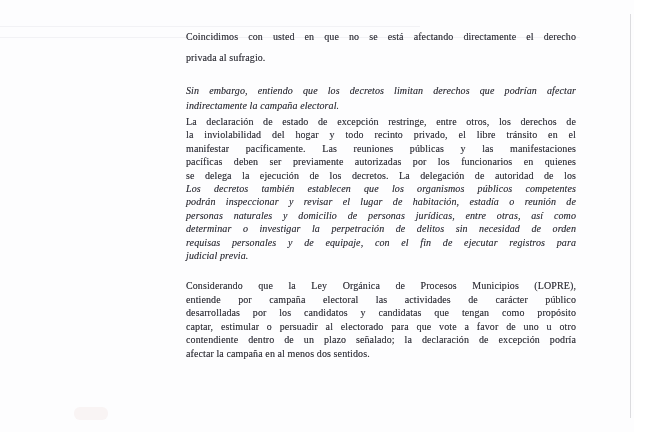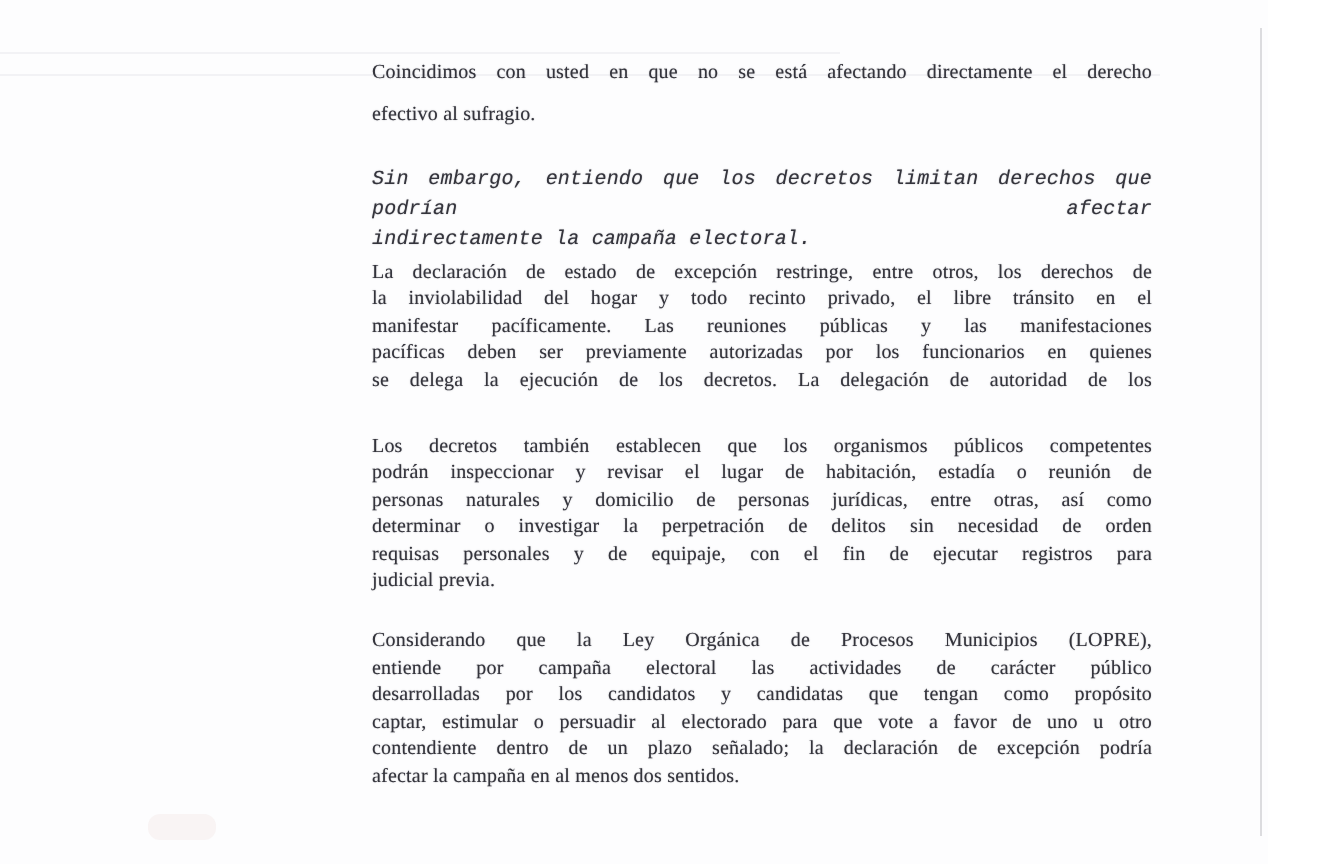--- a/index.html
+++ b/index.html
@@ -52,37 +52,37 @@
     text-shadow: 0 0 0.6px rgba(52, 52, 62, 0.55);
   }
   .para { margin: 0; }
   .para .line { min-height: 1em; }
   .para .line.full {
     text-align: justify;
     text-align-last: justify;
     -moz-text-align-last: justify;
   }
   .para.p1 { margin-top: 27px; line-height: 20.5px; }
-  .para.p2 { margin-top: 15px; line-height: 15px; font-style: italic; font-family: Liberation Mono, monospace; }
+  .para.p2 { margin-top: 15px; line-height: 15px; font-style: italic; }
   .para.p3 { margin-top: 2px; line-height: 13.4px; }
-  .para.p4 { margin-top: 20px; line-height: 13.4px; }
+  .para.p4 { line-height: 13.4px; font-style: italic; }
   .para.p5 { margin-top: 17px; line-height: 13.4px; }
 </style>
 </head>
 <body>
 
 <div class="page" style="background: rgb(253, 253, 254);">
   <div class="streak streak-1" style="background: rgb(233, 233, 237);"></div>
   <div class="streak streak-2" style="background: rgb(233, 233, 237);"></div>
   <div class="scan-edge-right" style="background: rgb(216, 216, 220);"></div>
   <div class="smudge"></div>
   <div class="textblock" id="textblock" style="color: rgb(52, 52, 60);">
       <div class="para p1">
         <div class="line full">Coincidimos con usted en que no se está afectando directamente el derecho</div>
-        <div class="line">efectivo al sufragio.</div>
+        <div class="line">privada al sufragio.</div>
       </div>
       <div class="para p2">
         <div class="line full">Sin embargo, entiendo que los decretos limitan derechos que podrían afectar</div>
         <div class="line">indirectamente la campaña electoral.</div>
       </div>
       <div class="para p3">
         <div class="line full">La declaración de estado de excepción restringe, entre otros, los derechos de</div>
         <div class="line full">la inviolabilidad del hogar y todo recinto privado, el libre tránsito en el</div>
         <div class="line full">manifestar pacíficamente. Las reuniones públicas y las manifestaciones</div>
         <div class="line full">pacíficas deben ser previamente autorizadas por los funcionarios en quienes</div>

